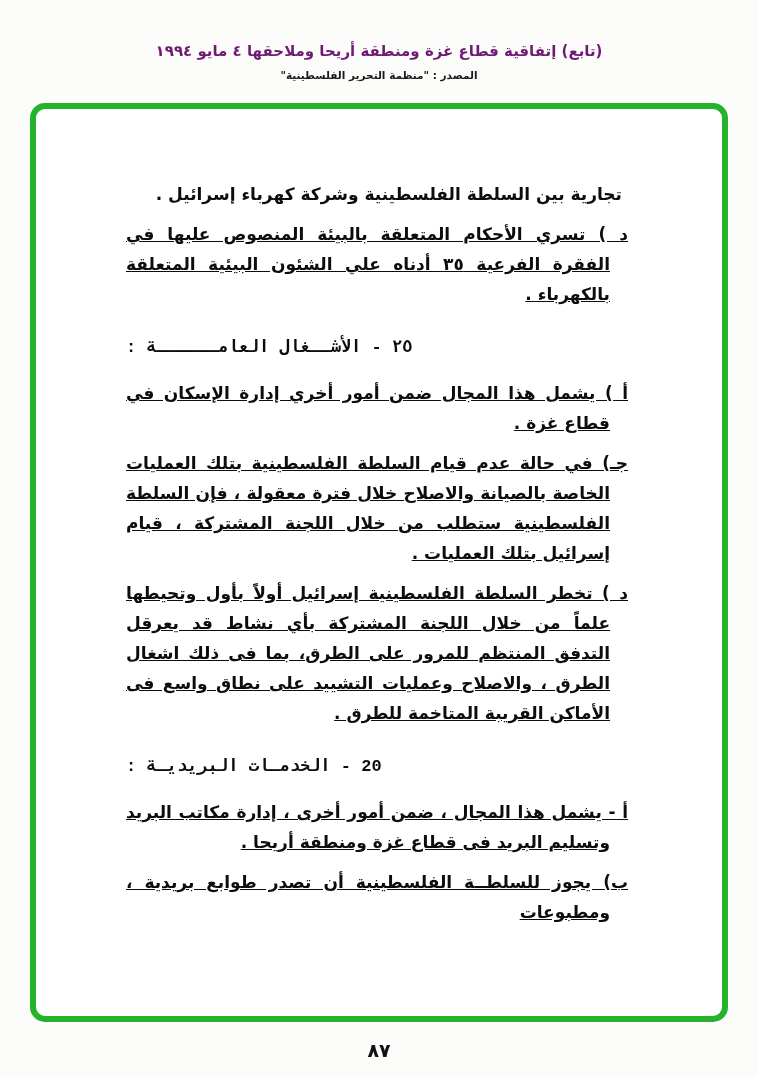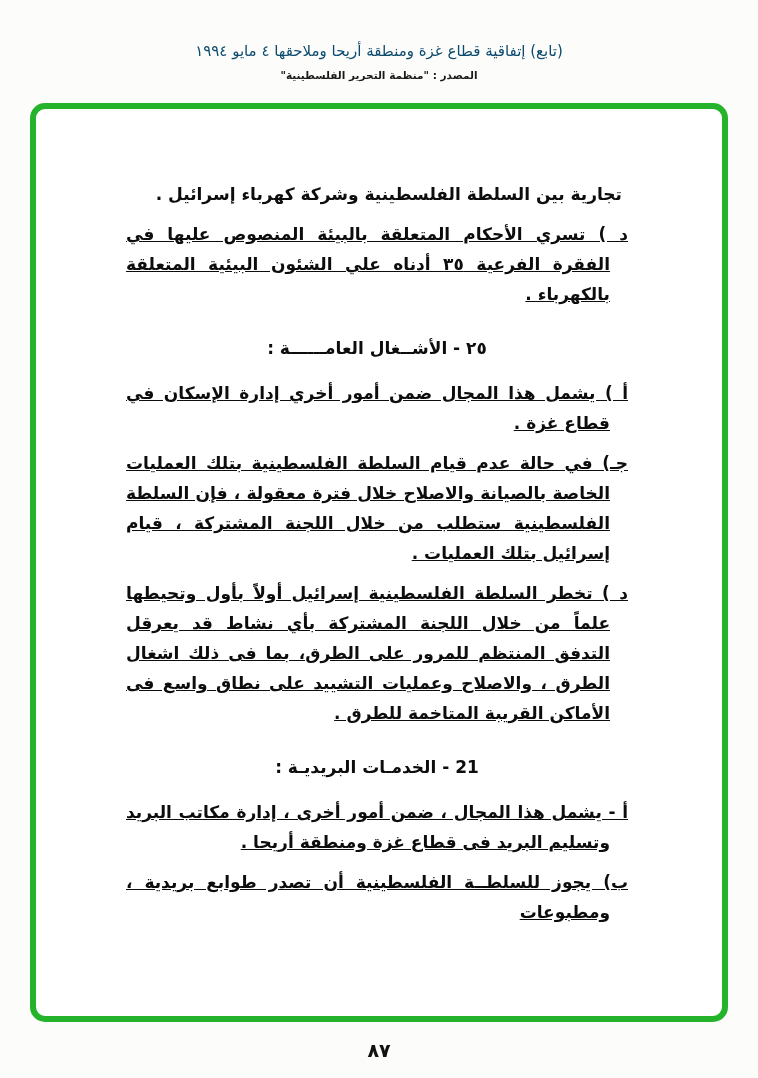--- a/index.html
+++ b/index.html
@@ -20,22 +20,22 @@
   .page-header {
     position: absolute;
     top: 42px;
     left: 0;
     right: 0;
     text-align: center;
     direction: rtl;
   }
   .header-title {
     font-size: 15px;
-    font-weight: normal;
-    color: #0c4a6e;
+    font-weight: bold;
+    color: #701a75;
   }
   .header-source {
     margin-top: 9px;
     font-size: 10.5px;
     font-weight: bold;
     color: #1a1a1a;
   }
 
   
   .doc-frame {
@@ -68,22 +68,23 @@
     text-align: right;
     padding-right: 6px;
   }
   .block-item {
     text-align: justify;
     padding-right: 18px;
     text-indent: -18px;
     text-decoration: underline;
   }
   .block-heading {
-    text-align: center;
+    text-align: left;
     margin: 24px 0 15px 0;
+    font-family: Liberation Mono, monospace;
   }
 
   
   .page-number {
     position: absolute;
     bottom: 17px;
     left: 0;
     right: 0;
     text-align: center;
     font-size: 19px;
@@ -108,21 +109,21 @@
 
     <div class="block block-heading">٢٥ - الأشــغال العامــــــة :</div>
 
     <p class="block block-item">أ ) يشمل هذا المجال ضمن أمور أخري إدارة الإسكان في قطاع غزة .</p>
 
 
     <p class="block block-item">جـ) في حالة عدم قيام السلطة الفلسطينية بتلك العمليات الخاصة بالصيانة والاصلاح خلال فترة معقولة ،  فإن السلطة الفلسطينية ستطلب من خلال اللجنة المشتركة ،  قيام إسرائيل بتلك العمليات .</p>
 
     <p class="block block-item">د ) تخطر السلطة الفلسطينية إسرائيل أولاً بأول وتحيطها علماً من خلال اللجنة المشتركة بأي نشاط قد يعرقل التدفق المنتظم للمرور على الطرق، بما فى ذلك اشغال الطرق ،  والاصلاح وعمليات التشييد على نطاق واسع فى الأماكن القريبة المتاخمة للطرق .</p>
 
-    <div class="block block-heading">21 - الخدمـات البريديـة :</div>
+    <div class="block block-heading">20 - الخدمـات البريديـة :</div>
 
     <p class="block block-item">أ - يشمل هذا المجال ، ضمن أمور أخرى ،  إدارة مكاتب البريد وتسليم البريد فى قطاع غزة ومنطقة أريحا .</p>
 
     <p class="block block-item">ب) يجوز للسلطــة الفلسطينية أن تصدر طوابع بريدية ،  ومطبوعات</p>
 
   </div>
 </div>
 
 <div class="page-number">٨٧</div>
 

